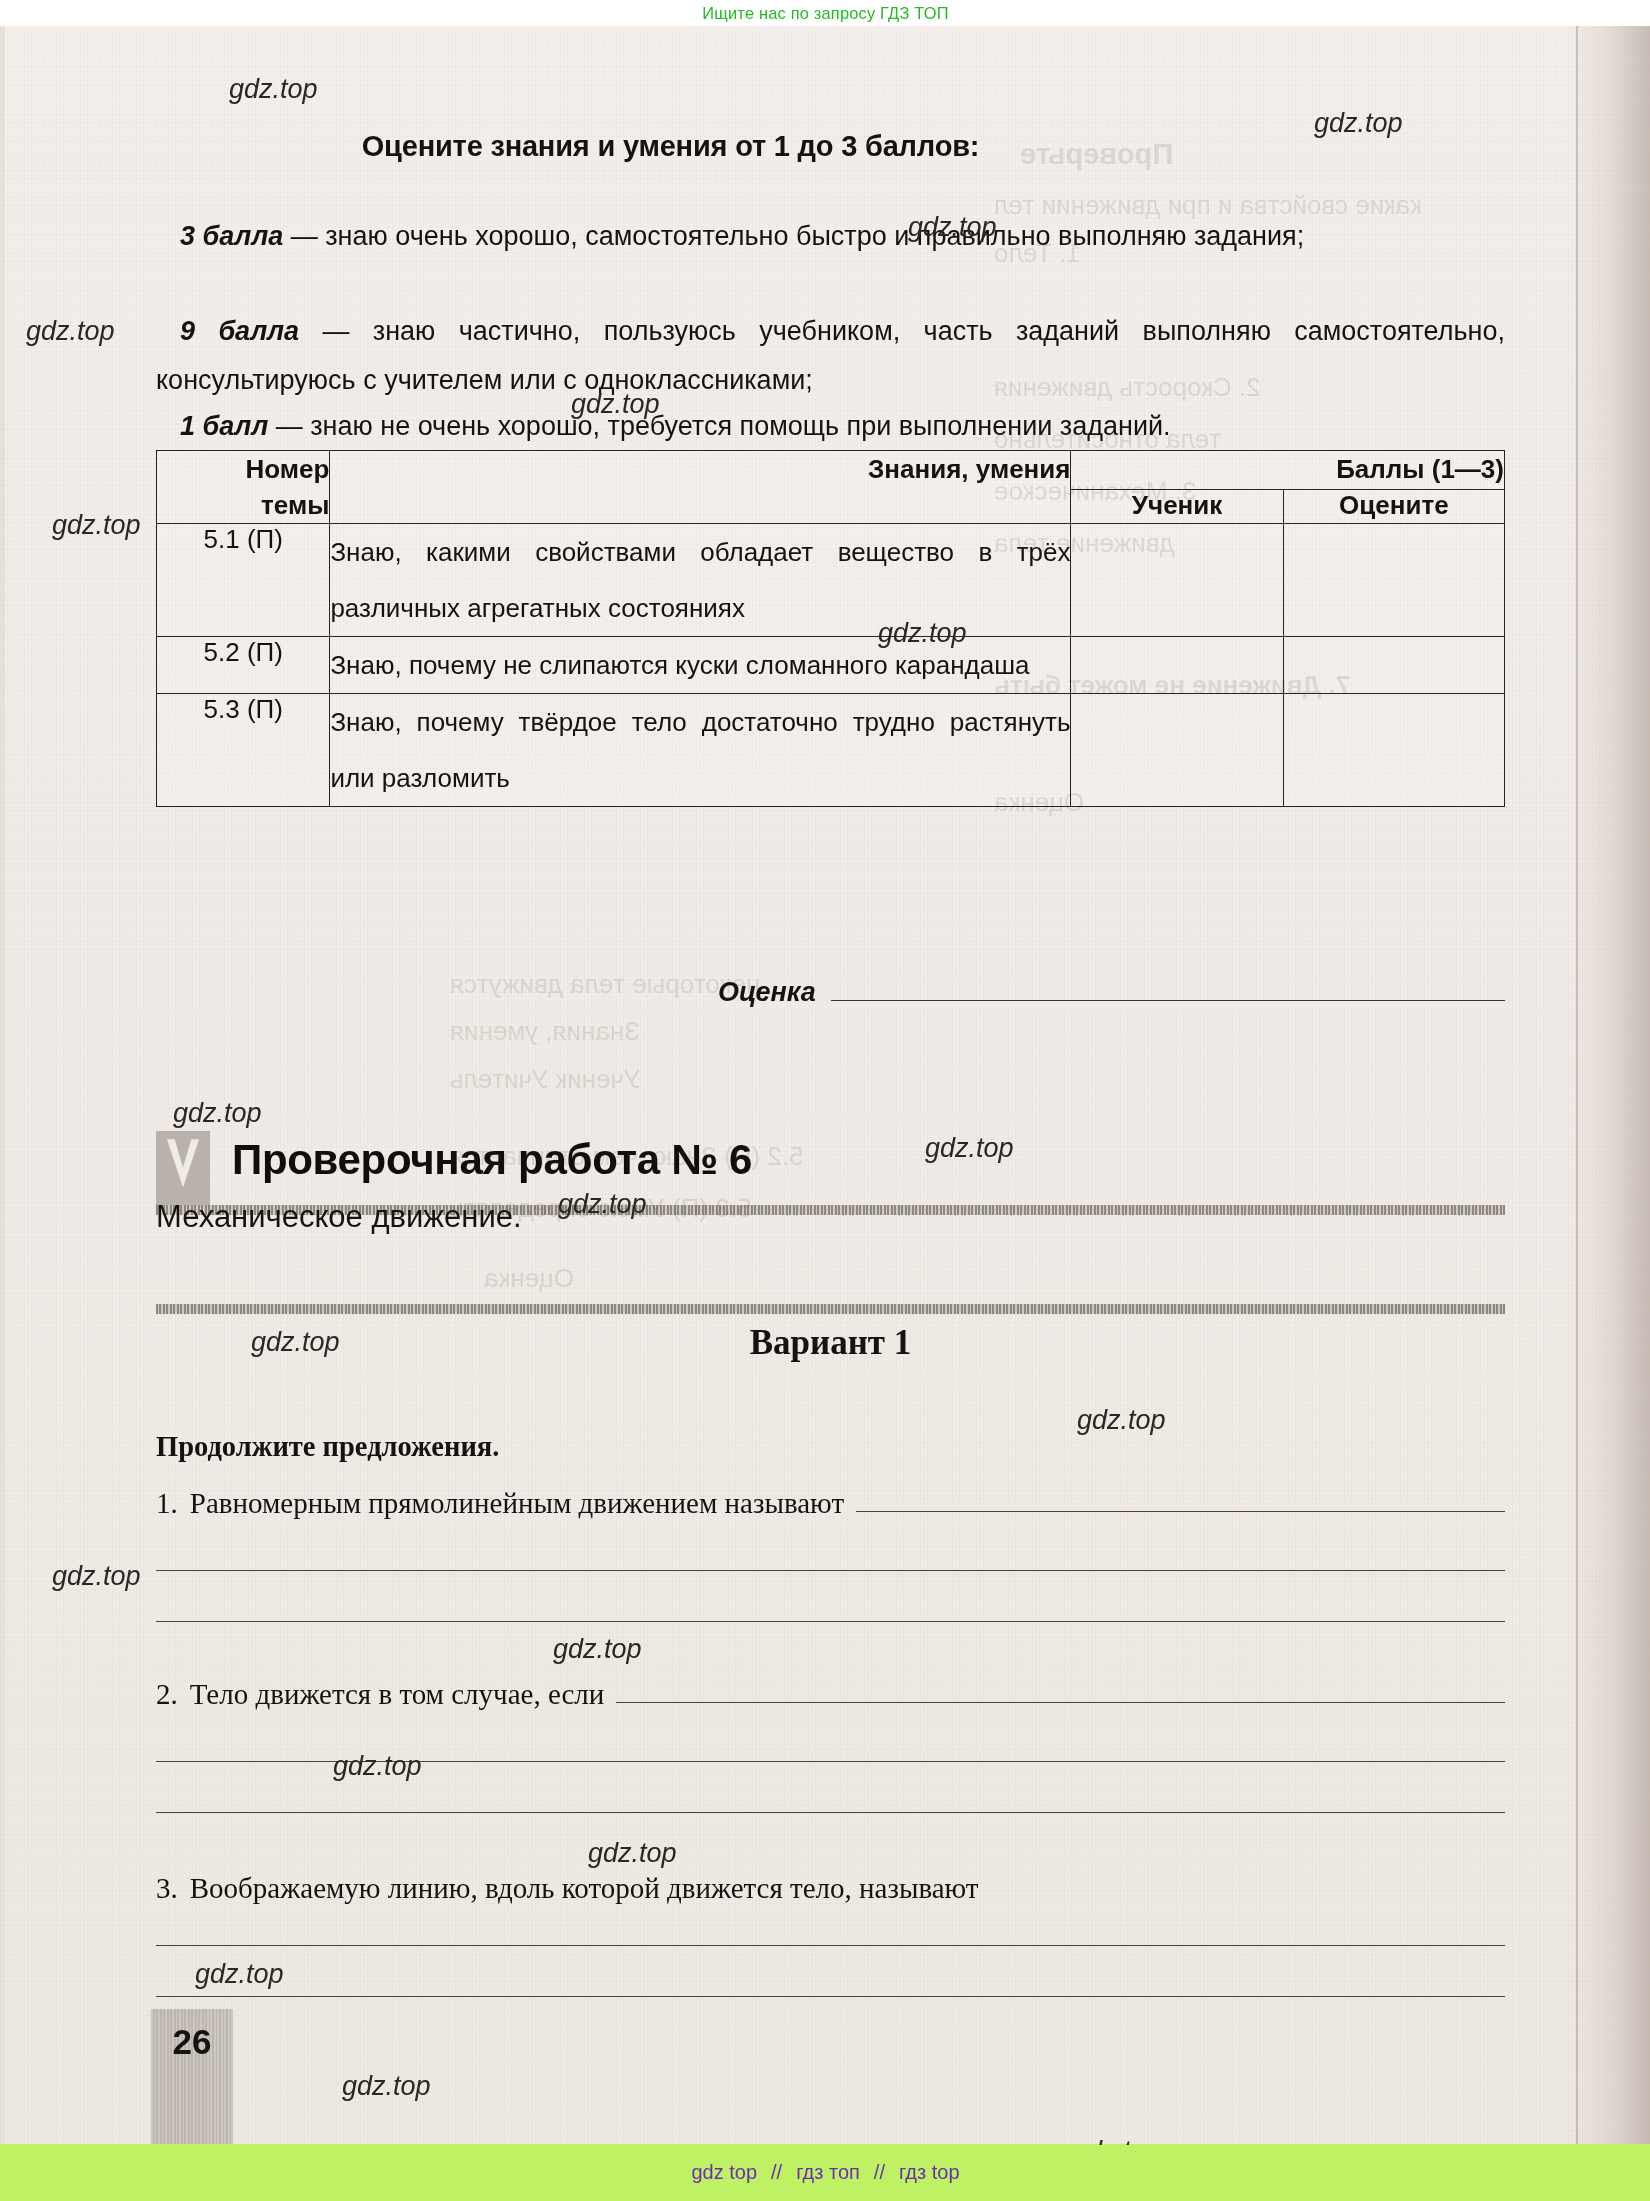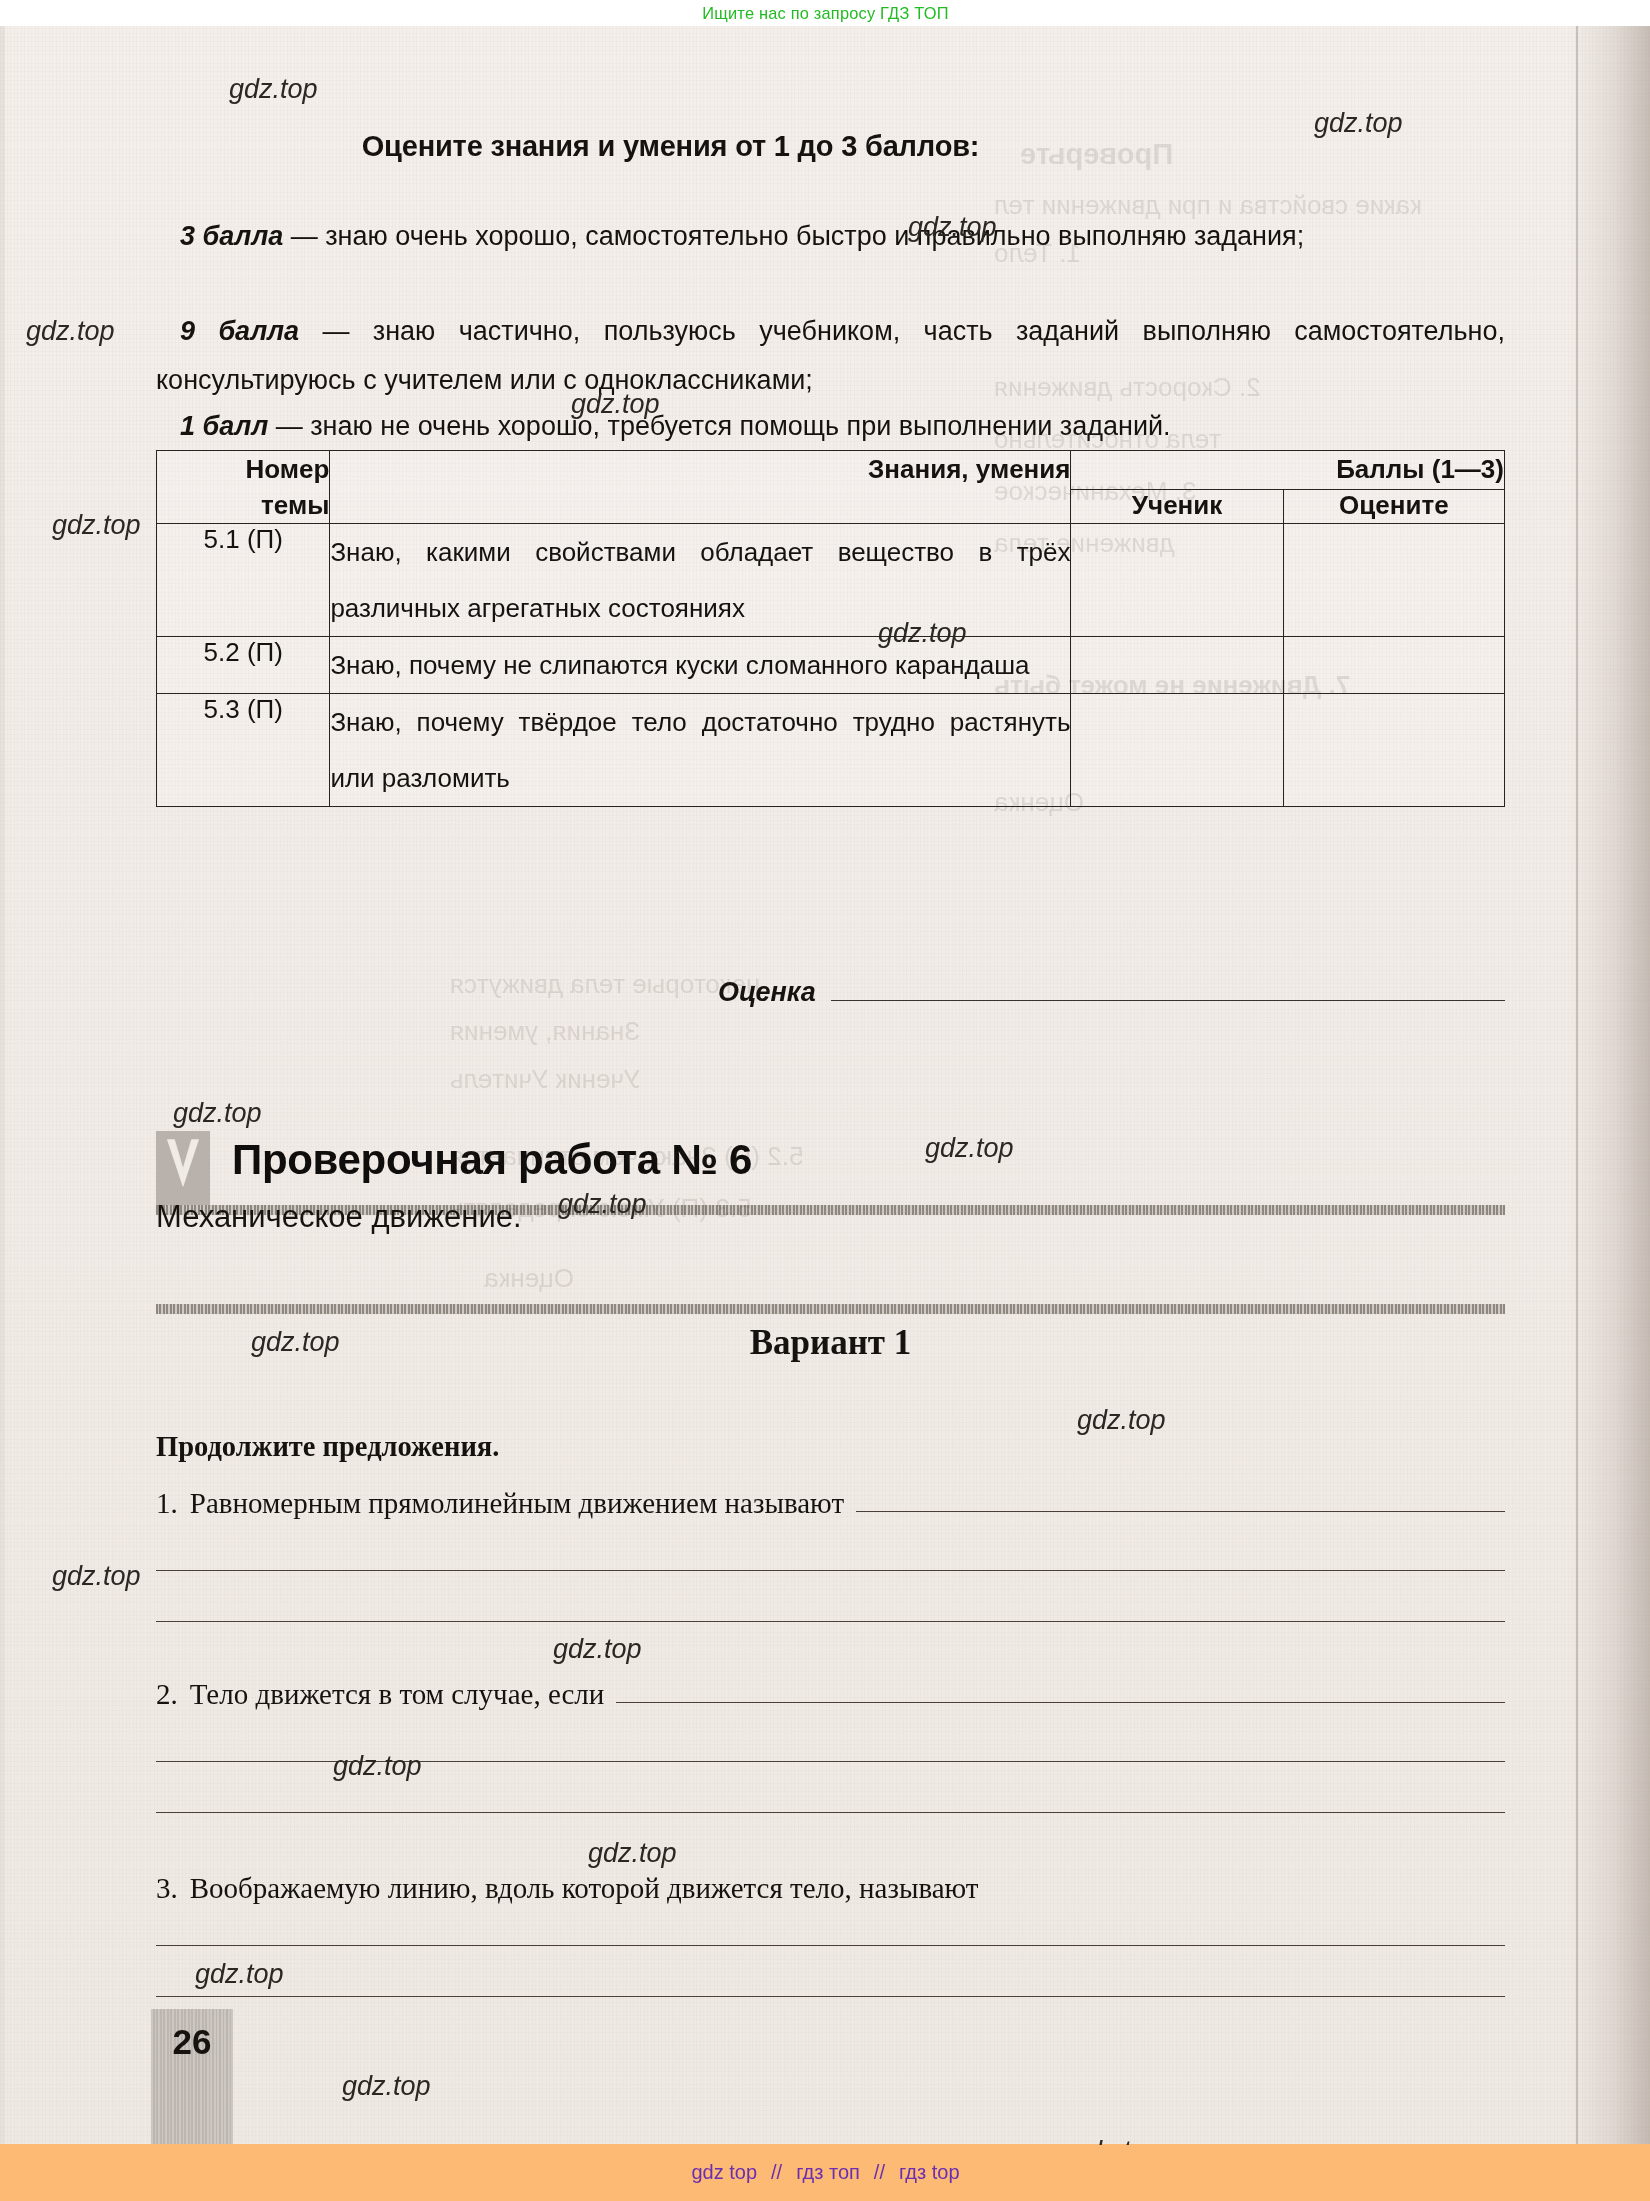--- a/index.html
+++ b/index.html
@@ -185,21 +185,21 @@
     background:repeating-linear-gradient(90deg,#cdc7c1 0 1.7px,#bdb6b0 1.7px 3.5px);
   }
   #page-num{
     position:absolute;left:151px;top:1996px;width:82px;
     text-align:center;font-size:35px;font-weight:bold;color:#15120f;
   }
 
   
   #footer{
     position:absolute;left:0;top:2144px;width:1651px;height:57px;
-    background:#fdba74;
+    background:#bef264;
     display:flex;align-items:center;justify-content:center;
     gap:14px;
     font-size:20px;color:#6a2fb0;
     font-family:"Liberation Sans",sans-serif;
   }
   #footer .sep{color:#6a2fb0;}
 
   
   .wm{
     position:absolute;

